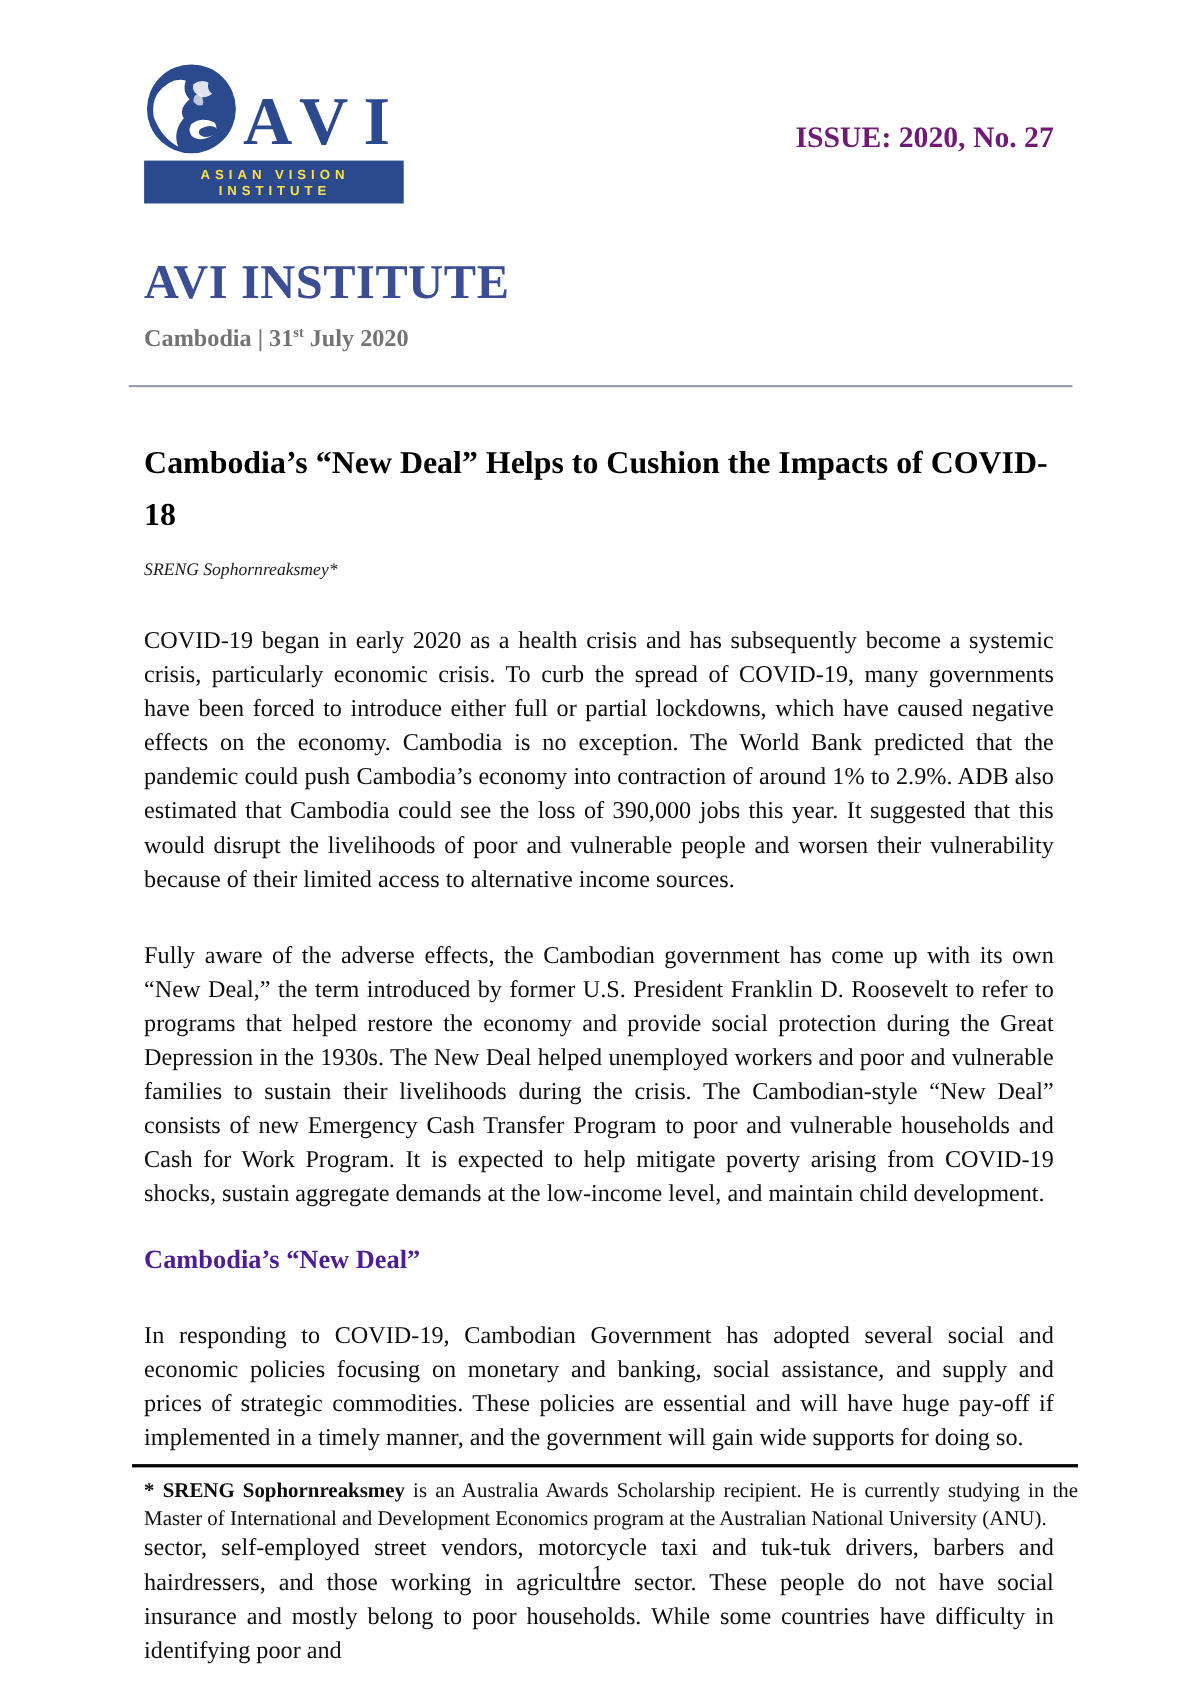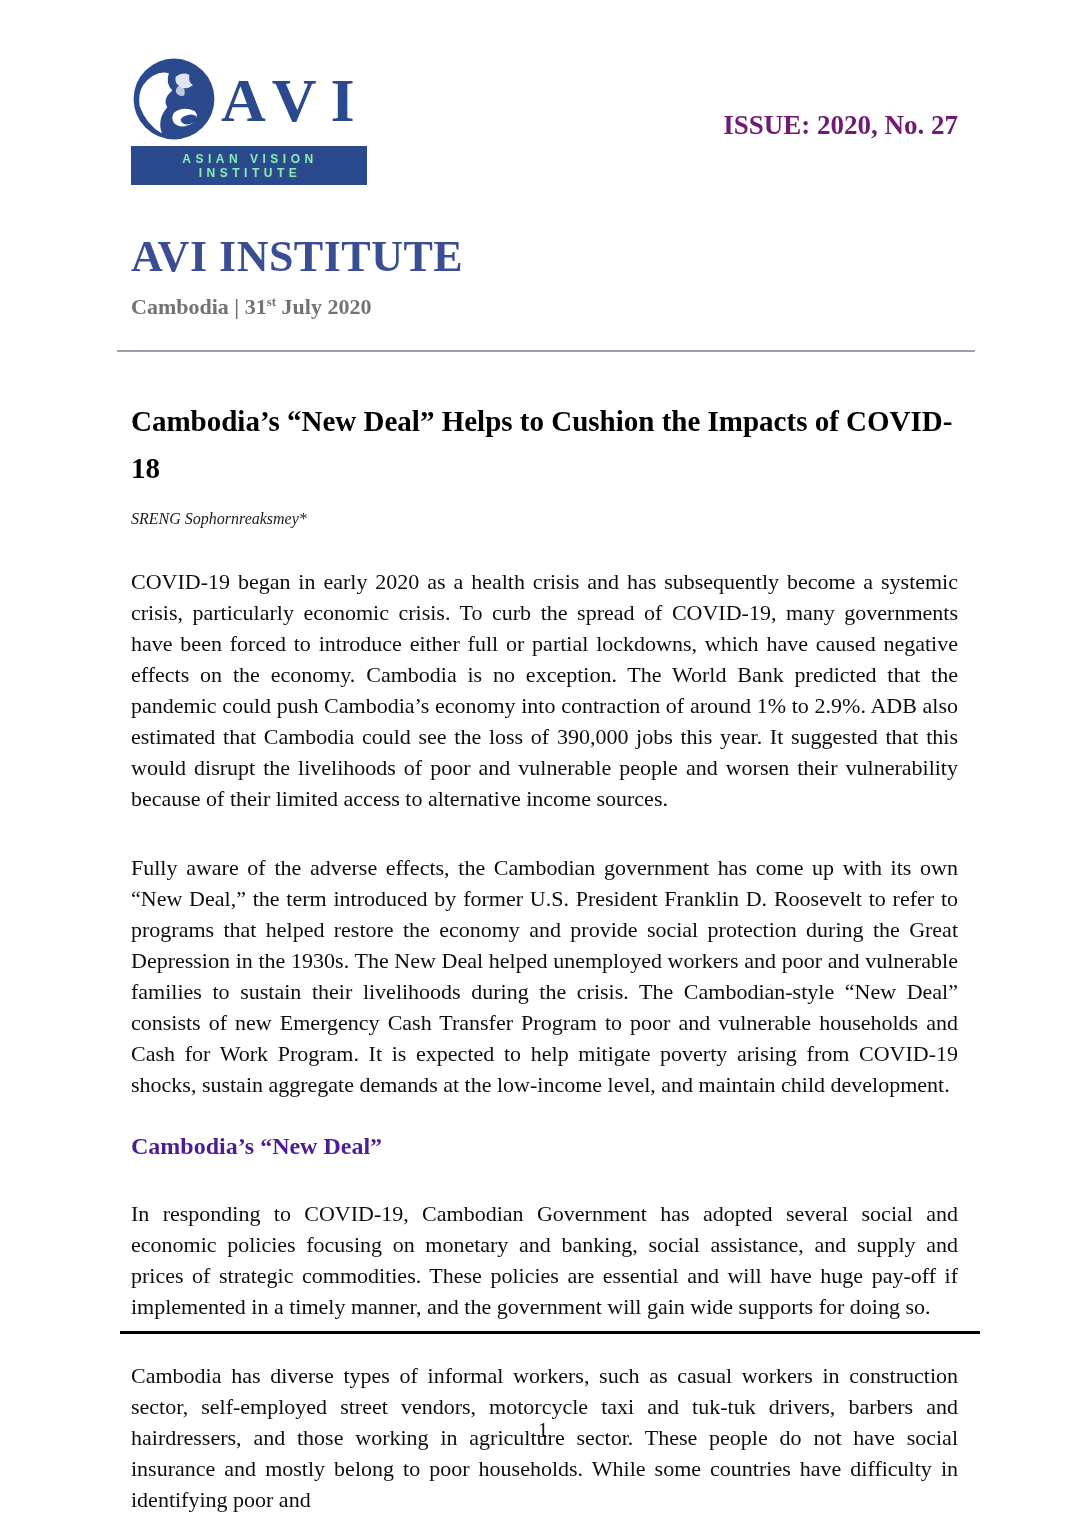--- a/index.html
+++ b/index.html
@@ -20,36 +20,36 @@
 
   
   .masthead-row {
     display: flex;
     justify-content: space-between;
     align-items: center;
   }
   .logo { width: 236px; }
   .logo-top {
     display: flex;
-    align-items: center;
+    align-items: flex-end;
     gap: 4px;
   }
   .logo-globe { width: 86px; height: 86px; flex: 0 0 auto; }
   .logo-acronym {
     font-size: 62px;
     font-weight: bold;
     color: #2b4a8e;
     letter-spacing: 14px;
     line-height: 1;
     padding-top: 2px;
   }
   .logo-band {
     margin-top: 4px;
     background: #2b4a8e;
-    color: #86efac;
+    color: #fde047;
     font-family: "Liberation Sans", sans-serif;
     font-size: 12px;
     font-weight: bold;
     letter-spacing: 4.5px;
     text-align: center;
     padding: 6px 0 5px 2px;
   }
   .issue-no {
     font-size: 27px;
     font-weight: bold;
@@ -176,16 +176,17 @@
 
     <h3 class="section-heading">Cambodia’s “New Deal”</h3>
 
     <p class="body-para">In responding to COVID-19, Cambodian Government has adopted several social and economic policies focusing on monetary and banking, social assistance, and supply and prices of strategic commodities. These policies are essential and will have huge pay-off if implemented in a timely manner, and the government will gain wide supports for doing so.</p>
     <p class="body-para">Cambodia has diverse types of informal workers, such as casual workers in construction sector, self-employed street vendors, motorcycle taxi and tuk-tuk drivers, barbers and hairdressers, and those working in agriculture sector. These people do not have social insurance and mostly belong to poor households. While some countries have difficulty in identifying poor and</p>
 
   </div>
 
   <div class="footnote-block">
     <div class="footnote-rule"></div>
+    <p class="footnote-text"><b>* SRENG Sophornreaksmey</b><span> is an Australia Awards Scholarship recipient. He is currently studying in the Master of International and Development Economics program at the Australian National University (ANU).</span></p>
   </div>
 
   <div class="page-number">1</div>
 </div>
 
 </body></html>

